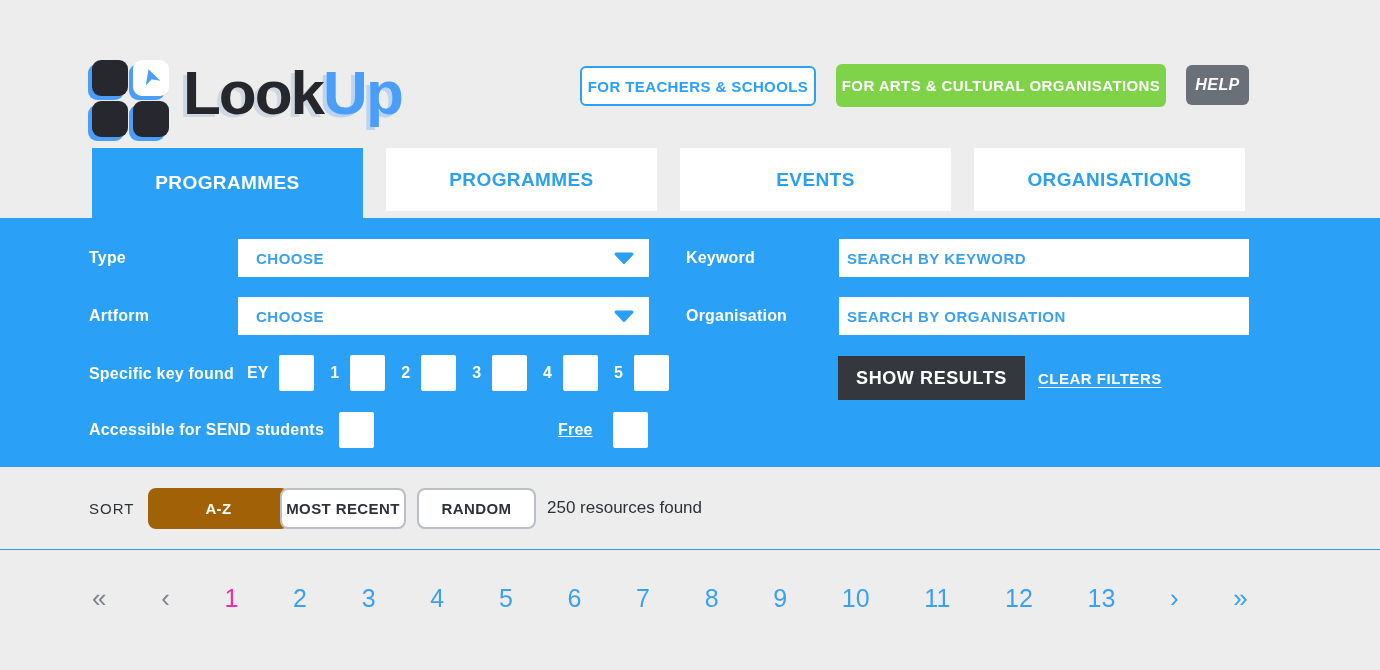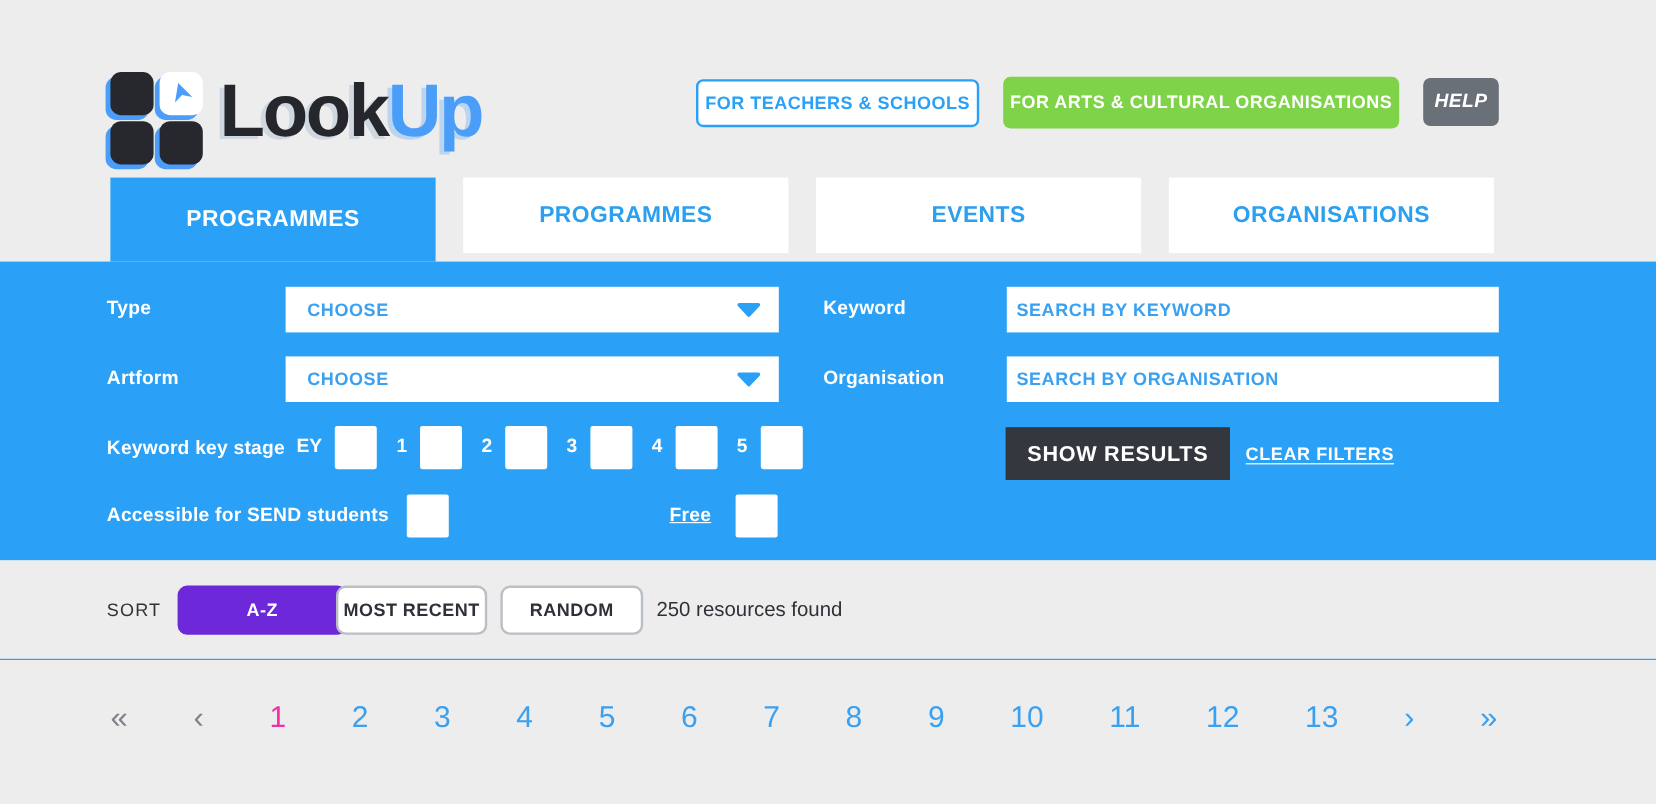--- a/index.html
+++ b/index.html
@@ -70,21 +70,21 @@
 
   
   .sortbar { position: absolute; left: 0; top: 467px; width: 1380px; height: 83px;
     background: #ededed; border-bottom: 1px solid #2aa0f6; }
   .sort-label { position: absolute; left: 89px; top: 0; height: 82px; display: flex; align-items: center;
     color: #2e3238; font-size: 15px; letter-spacing: 1px; font-weight: 500; }
   .sort-btn { position: absolute; top: 21px; height: 41px; border-radius: 8px;
     display: flex; align-items: center; justify-content: center;
     font-family: "Liberation Sans", sans-serif; font-size: 15px; font-weight: 600; letter-spacing: 0.4px;
     background: #ffffff; border: 2px solid #b9bfc4; color: #2e3238; cursor: pointer; }
-  .sort-az { left: 148px; width: 141px; background: #6d28d9; border: none; color: #ffffff; }
+  .sort-az { left: 148px; width: 141px; background: #a16207; border: none; color: #ffffff; }
   .sort-recent { left: 280px; width: 126px; }
   .sort-random { left: 417px; width: 119px; }
   .results { position: absolute; left: 547px; top: 0; height: 82px; display: flex; align-items: center;
     color: #2e3238; font-size: 17px; }
 
   
   .pagination { position: absolute; left: 92px; top: 578px; width: 1156px; height: 40px;
     display: flex; justify-content: space-between; align-items: center; }
   .pg { font-size: 25px; font-weight: 500; color: #3aa0f0; cursor: pointer; text-decoration: none; }
   .pg.current { color: #f02fa5; }
@@ -140,21 +140,21 @@
         <path d="M3 3 L11 11.5 L19 3 Z" fill="#2aa0f6" stroke="#2aa0f6" stroke-width="3" stroke-linejoin="round"></path>
       </svg>
     </div>
 
     <span class="flabel" style="left:686px; top:21px; line-height:38px;">Keyword</span>
     <input class="tinput" style="left: 839px; top: 21px;" type="text" placeholder="SEARCH BY KEYWORD">
 
     <span class="flabel" style="left:686px; top:79px; line-height:38px;">Organisation</span>
     <input class="tinput" style="left: 839px; top: 79px;" type="text" placeholder="SEARCH BY ORGANISATION">
 
-    <span class="flabel" style="left:89px; top:137px; line-height:38px;">Keyword key stage</span>
+    <span class="flabel" style="left:89px; top:137px; line-height:38px;">Specific key found</span>
     <div class="ks-group">
       <span class="ks-label">EY</span>
       <span class="cb"></span>
       <span class="ks-label">1</span>
       <span class="cb"></span>
       <span class="ks-label">2</span>
       <span class="cb"></span>
       <span class="ks-label">3</span>
       <span class="cb"></span>
       <span class="ks-label">4</span>

